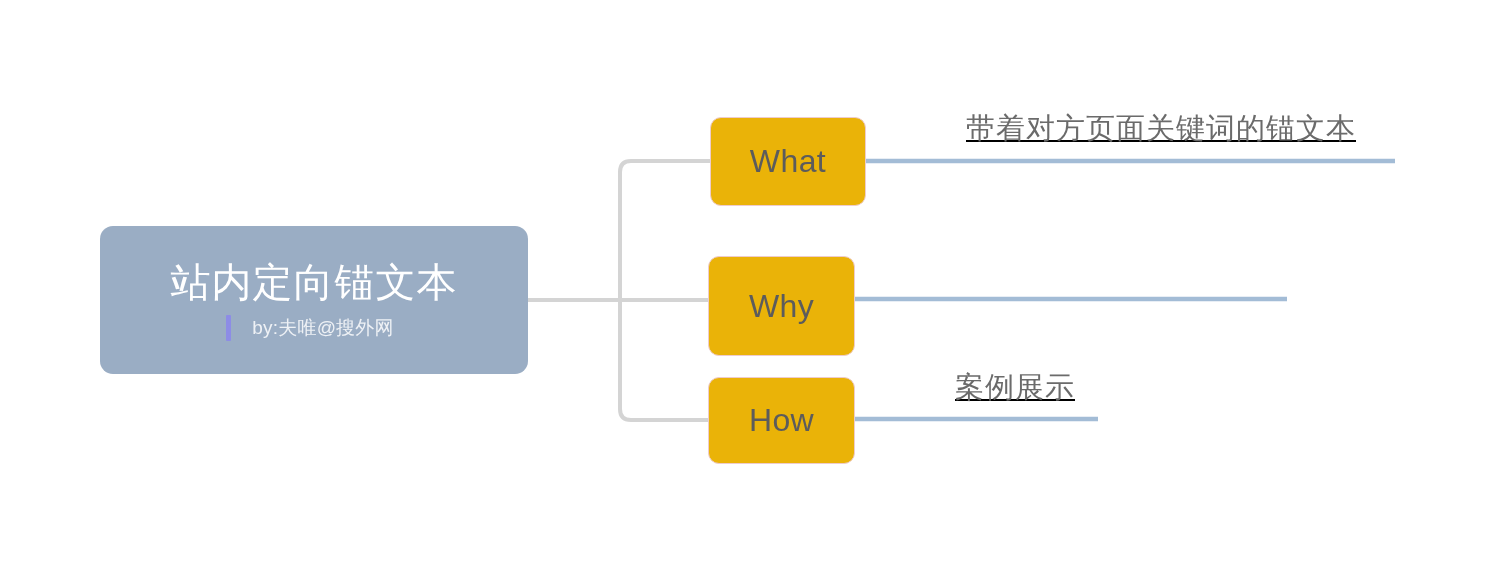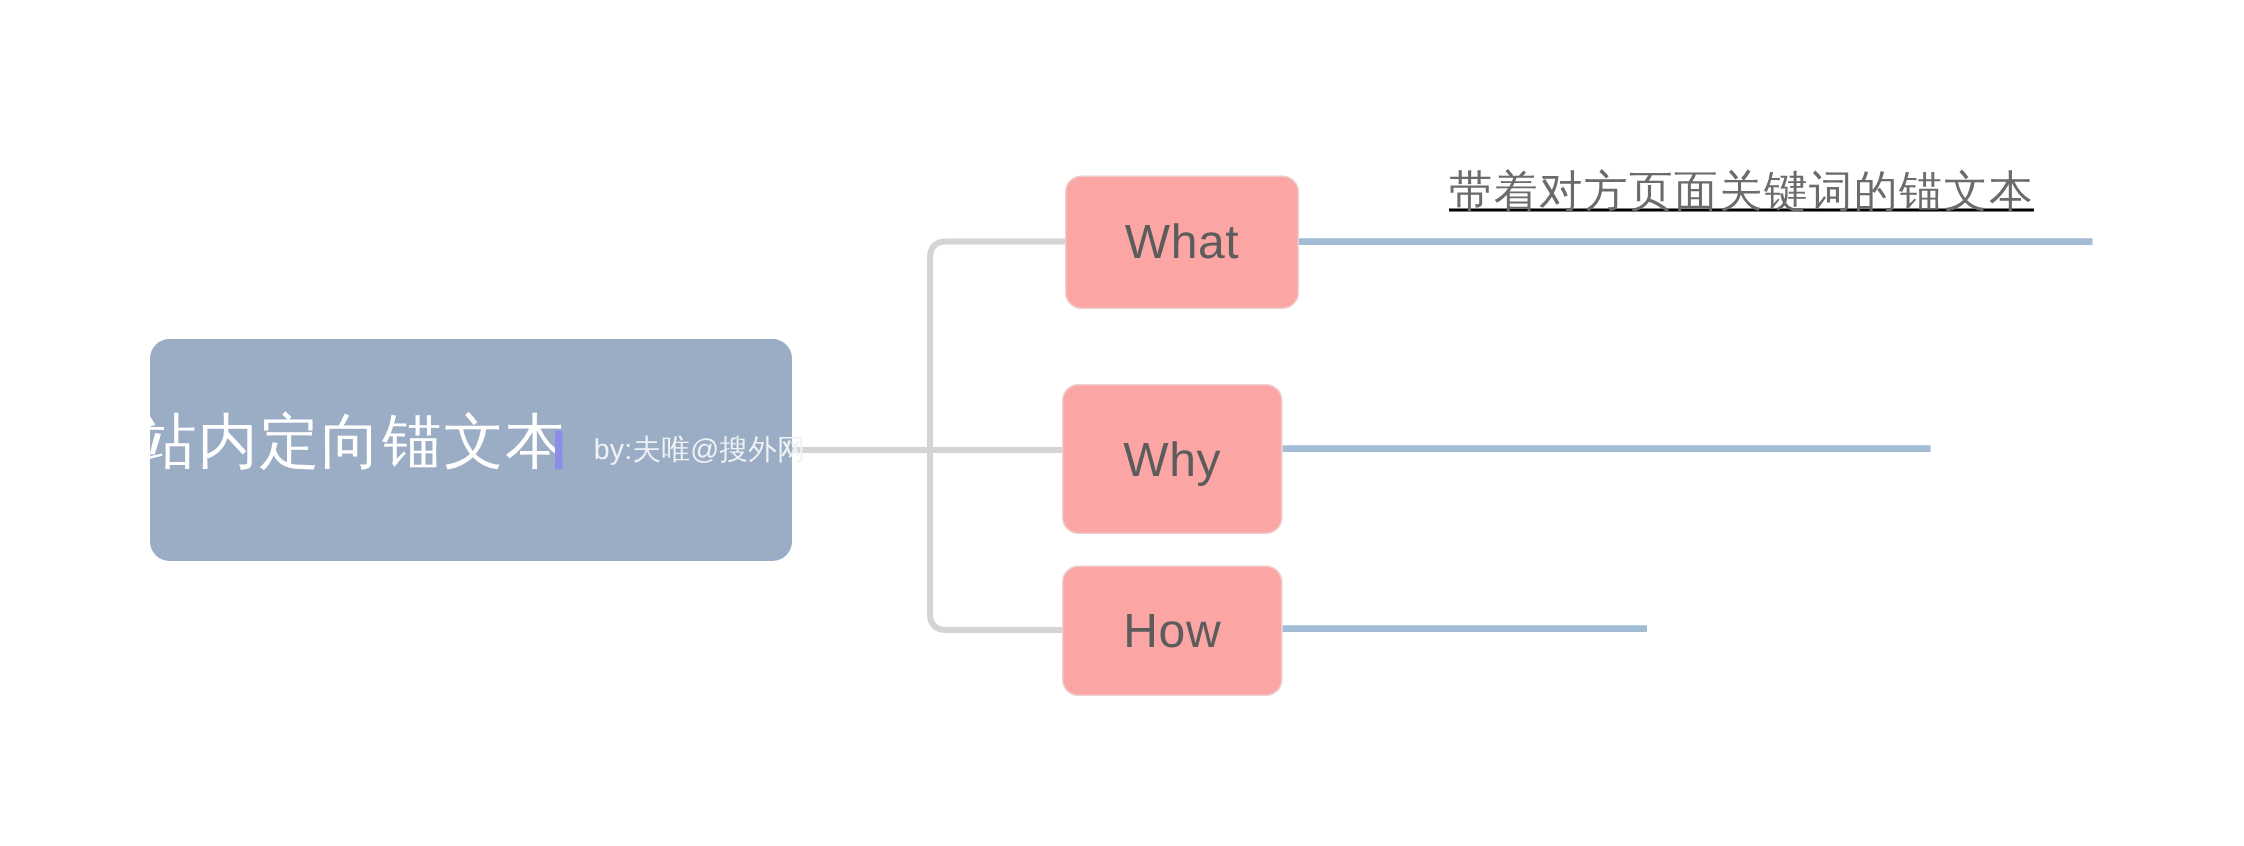--- a/index.html
+++ b/index.html
@@ -34,20 +34,21 @@
   .root-node {
     position: absolute;
     left: 100px;
     top: 226px;
     width: 428px;
     height: 148px;
     border-radius: 13px;
     background: #9aadc4;
     box-sizing: border-box;
     display: flex;
+    flex-direction: column;
     align-items: center;
     justify-content: center;
   }
   .root-title {
     font-size: 40px;
     font-weight: 400;
     color: #ffffff;
     line-height: 1.18;
     letter-spacing: 1px;
     margin: 0 0 8px 0;
@@ -73,21 +74,21 @@
     font-weight: 400;
     color: #eef1f5;
     white-space: nowrap;
     letter-spacing: 0.2px;
   }
 
   
   .branch-node {
     position: absolute;
     box-sizing: border-box;
-    background: #fca5a5;
+    background: #eab308;
     border: 1.5px solid #eecccc;
     border-radius: 11px;
     display: flex;
     align-items: center;
     justify-content: center;
   }
   .branch-label {
     font-size: 32px;
     font-weight: 400;
     color: #5c5c5c;
@@ -159,14 +160,17 @@
 
   <div class="branch-node branch-how">
     <span class="branch-label">How</span>
   </div>
 
   <div class="leaf leaf-1">
     <span class="leaf-text">带着对方页面关键词的锚文本</span>
   </div>
 
 
+  <div class="leaf leaf-3">
+    <span class="leaf-text">案例展示</span>
+  </div>
 
 </div>
 
 </body></html>

